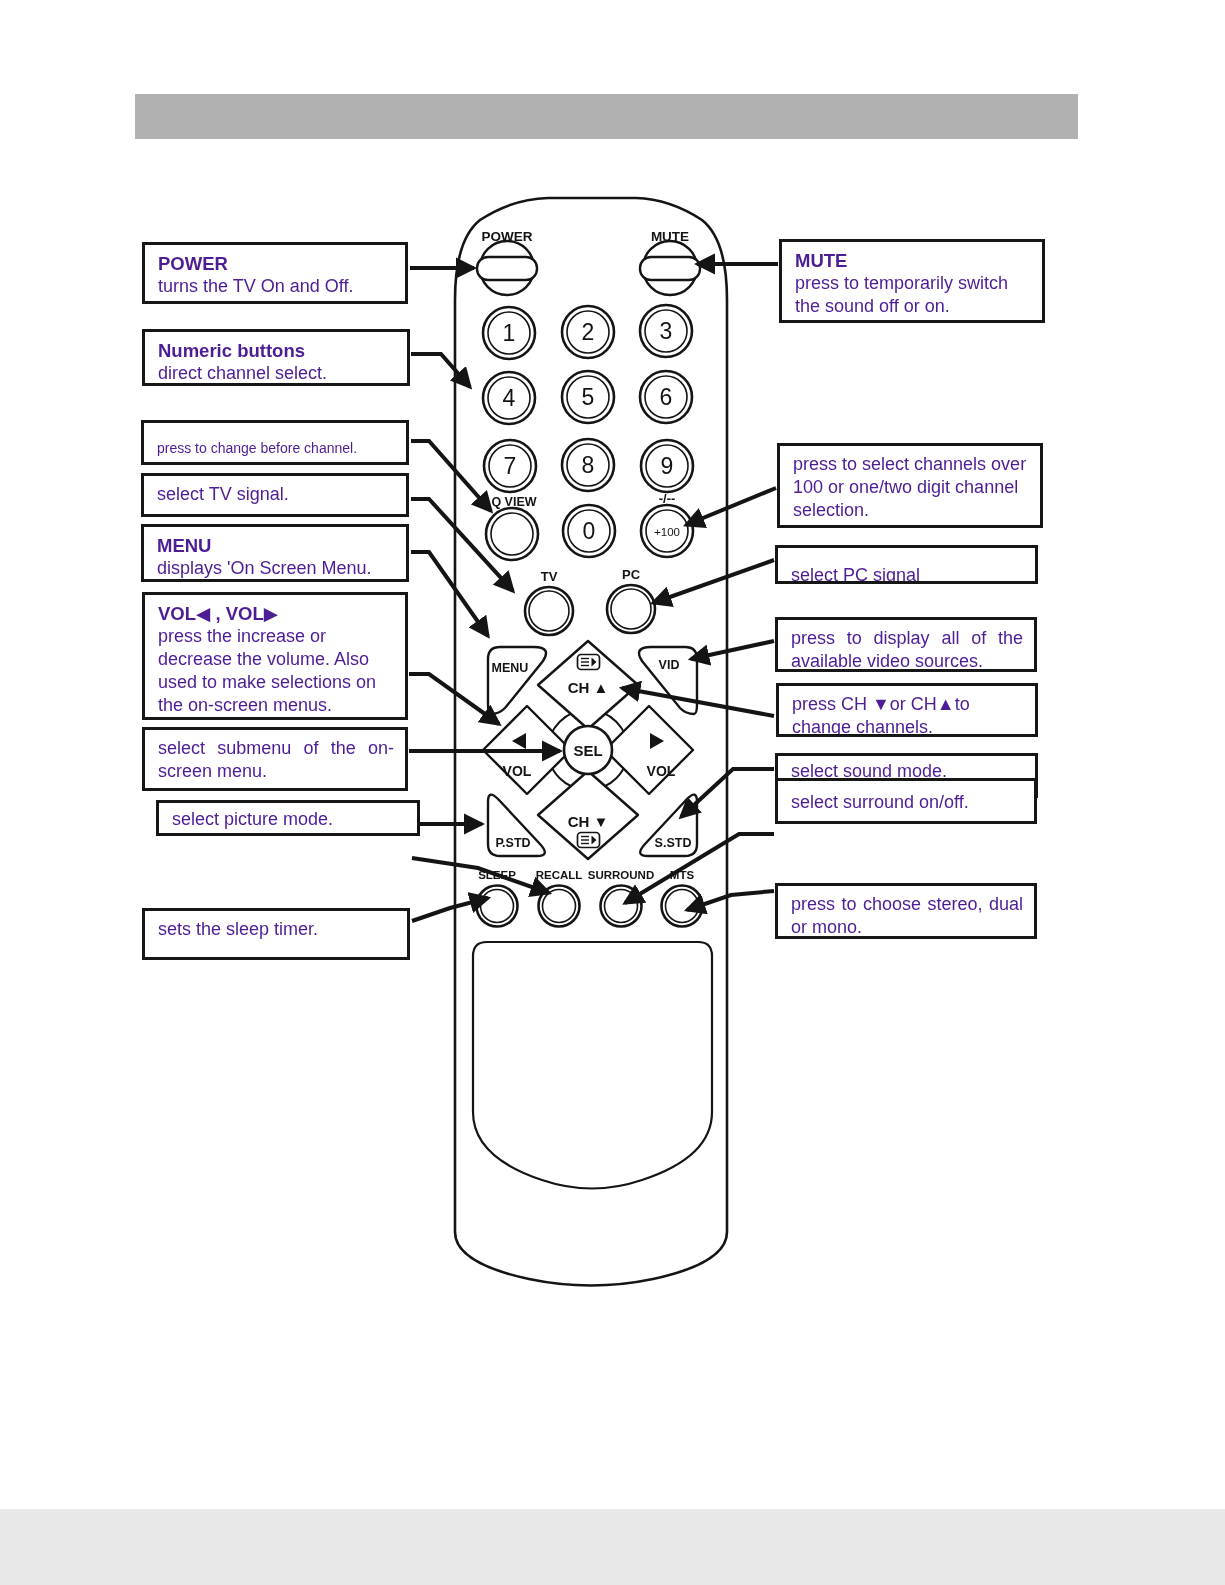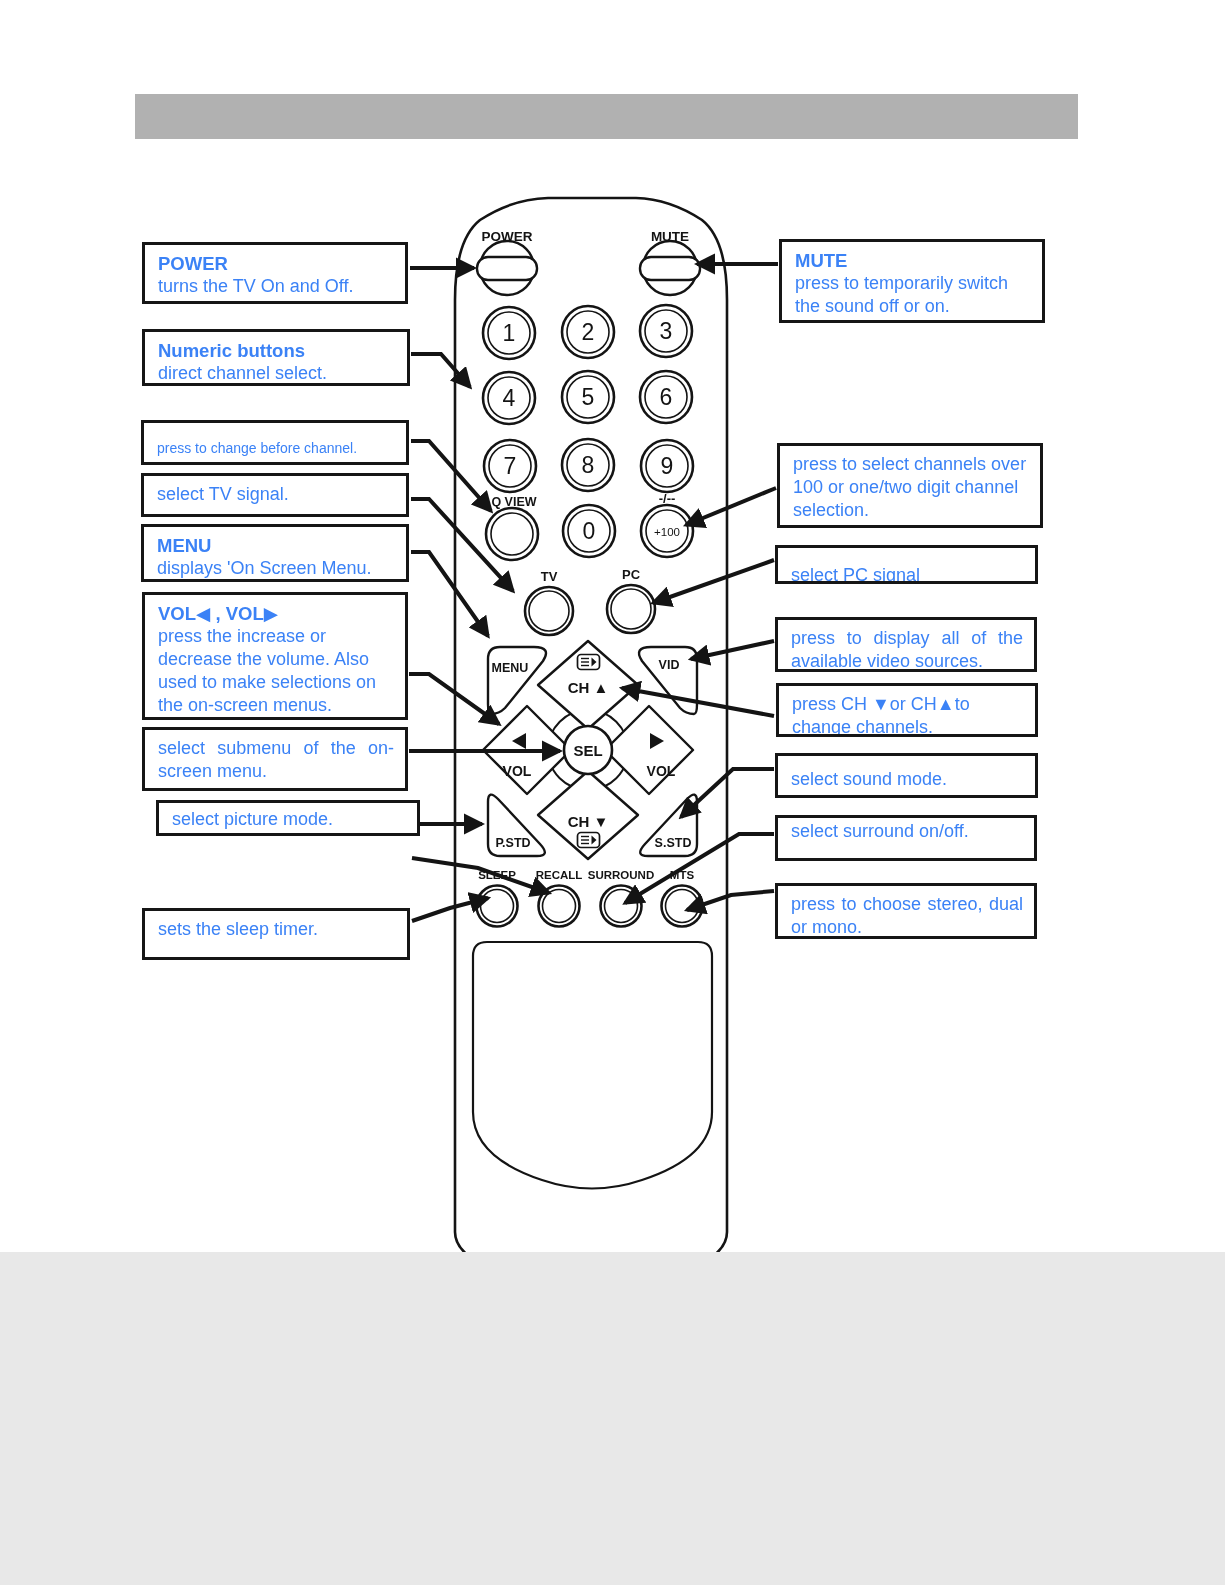--- a/index.html
+++ b/index.html
@@ -1,23 +1,23 @@
 <!DOCTYPE html>
 <html><head>
 <meta charset="utf-8">
 <style>
   html,body{margin:0;padding:0;background:#e8e8e8;}
   .page{
     position:relative;
-    width:1225px;height:1252px;
+    width:1225px;height:1509px;
     margin:0 auto;
     background:#ffffff;
     overflow:hidden;
     font-family:"Liberation Sans","DejaVu Sans",sans-serif;
-    color:#3b82f6;
+    color:#4c1d95;
   }
   .header-bar{
     position:absolute;left:135px;top:94px;width:943px;height:45px;
     background:#b1b1b1;
   }
   .art{position:absolute;left:0;top:0;}
   .co{
     position:absolute;
     background:#fff;
     border:3px solid #161616;
@@ -288,25 +288,25 @@
     <div class="b">select PC signal</div>
   </div>
   <div class="co j" style="left:775px;top:617px;width:262px;height:55px">
 
     <div class="b">press to display all of the available video sources.</div>
   </div>
   <div class="co" style="left:776px;top:683px;width:262px;height:54px">
 
     <div class="b">press CH ▼or CH▲to change channels.</div>
   </div>
-  <div class="co" style="left:775px;top:753px;width:263px;height:45px;padding-top:12px">
+  <div class="co" style="left:775px;top:753px;width:263px;height:45px;padding-top:4px">
 
     <div class="b">select sound mode.</div>
   </div>
-  <div class="co" style="left:775px;top:815px;width:262px;height:46px;padding-top:2px">
+  <div class="co" style="left:775px;top:778px;width:262px;height:46px;padding-top:10px">
 
     <div class="b">select  surround on/off.</div>
   </div>
   <div class="co j" style="left:775px;top:883px;width:262px;height:56px">
 
     <div class="b">press to choose stereo, dual or mono.</div>
   </div>
 
   <div class="footer-blue-line"></div>
   <div class="page-bottom-edge"></div>

